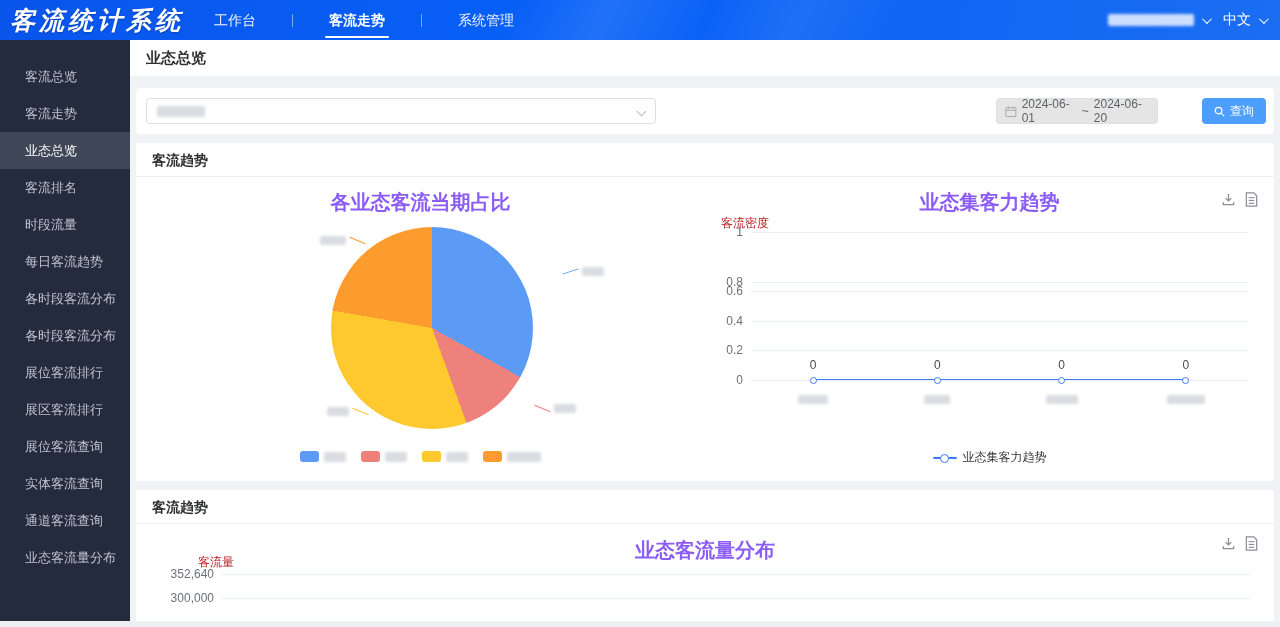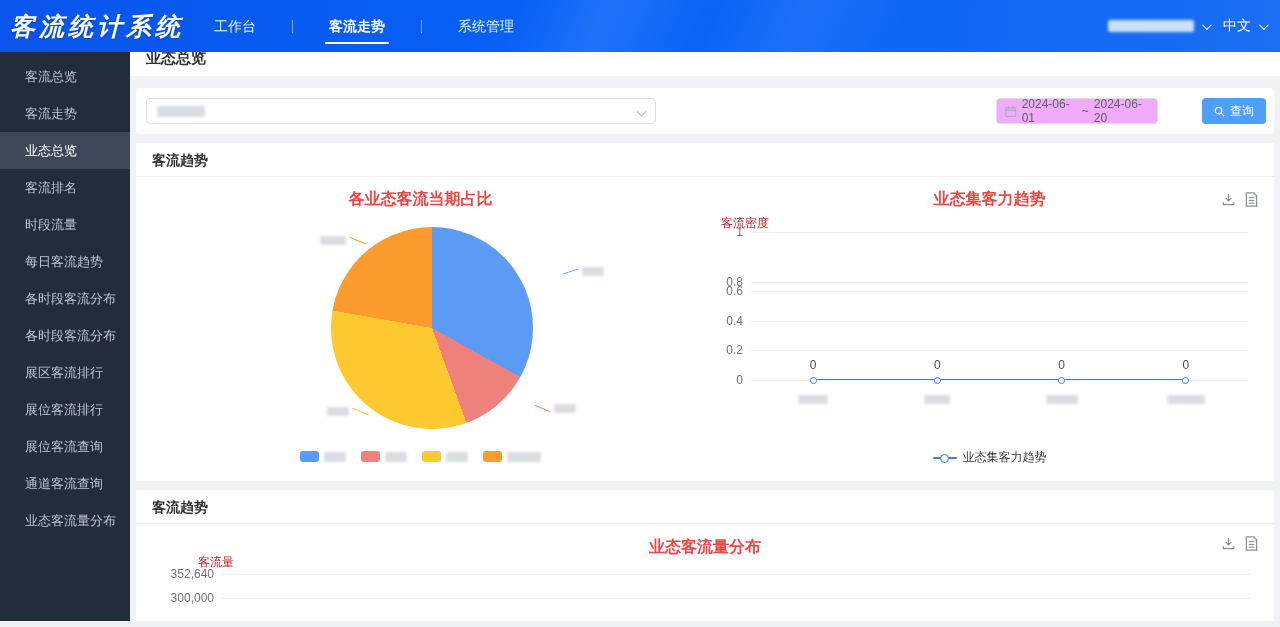--- a/index.html
+++ b/index.html
@@ -1,20 +1,20 @@
 <!DOCTYPE html>
 <html><head>
 <meta charset="utf-8">
 <style>
   * { margin:0; padding:0; box-sizing:border-box; }
   html,body { width:1280px; height:627px; overflow:hidden; background:#f0f2f5; }
   .app { position:relative; width:1280px; height:627px; font-family:"Liberation Sans","DejaVu Sans",sans-serif; color:#303133; }
 
   
-  .topbar { position:absolute; left:0; top:0; width:1280px; height:52px;
+  .topbar { position:absolute; left:0; top:0; width:1280px; height:40px;
     background:linear-gradient(100deg,#0a55ec 0%,#0761f7 45%,#0f66f5 70%,#1b6ef2 100%); 
     display:flex; align-items:center; z-index:30; }
   .topbar::before { content:""; position:absolute; inset:0;
     background:linear-gradient(115deg,transparent 40%,rgba(255,255,255,.10) 47%,transparent 55%,rgba(255,255,255,.07) 62%,transparent 70%); pointer-events:none; }
   .logo { color:#fff; font-family:"DejaVu Serif",serif; font-style:italic; font-weight:bold;
     font-size:25px; letter-spacing:4px; padding:0 18px 0 10px; white-space:nowrap; text-shadow:0 1px 2px rgba(0,0,0,.25); }
   .topnav { display:flex; align-items:center; height:40px; }
   .topnav .nav-item { position:relative; color:#eaf1ff; font-size:14px; height:40px; line-height:40px; padding:0 12px; cursor:pointer; }
   .topnav .nav-item.active { color:#fff; font-weight:bold; }
   .topnav .nav-item.active::after { content:""; position:absolute; left:8px; right:8px; bottom:2px; height:2px; background:#fff; border-radius:1px; }
@@ -37,31 +37,31 @@
     font-size:15px; font-weight:bold; color:#303133; }
   .content { padding:12px 6px 0 6px; }
 
   
   .filter-card { background:#fff; border-radius:4px; height:46px; display:flex; align-items:center; padding:0 8px 0 10px; }
   .select-box { position:relative; width:510px; height:26px; border:1px solid #dcdfe6; border-radius:4px;
     display:flex; align-items:center; padding:0 26px 0 10px; cursor:pointer; background:#fff; }
   .select-box .chev-gray { position:absolute; right:10px; top:9px; width:7px; height:7px;
     border-right:1.5px solid #b7bbc2; border-bottom:1.5px solid #b7bbc2; transform:rotate(45deg); }
   .date-box { margin-left:auto; width:162px; height:26px; border:1px solid #dcdfe6; border-radius:4px;
-    display:flex; align-items:center; gap:5px; padding:0 8px; font-size:12px; color:#606266; background:#f0abfc; cursor:pointer; }
+    display:flex; align-items:center; gap:5px; padding:0 8px; font-size:12px; color:#606266; background:#e5e5e5; cursor:pointer; }
   .btn-query { margin-left:44px; height:26px; padding:0 12px; background:#4e9efe; border:none; border-radius:4px;
     color:#fff; font-size:12px; display:flex; align-items:center; gap:5px; cursor:pointer; }
 
   
   .section-card { background:#fff; border-radius:0; margin-top:9px; overflow:hidden; }
   .section-header { height:34px; line-height:34px; padding-left:16px; font-size:14px; font-weight:bold;
     color:#303133; border-bottom:1px solid #ebeef5; }
   .charts-row { display:flex; }
   .chart-box { position:relative; width:50%; height:304px; }
-  .chart-title { position:absolute; top:12px; left:0; right:0; text-align:center; font-size:16px; font-weight:bold; color:#ef4444; }
+  .chart-title { position:absolute; top:12px; left:0; right:0; text-align:center; font-size:20px; font-weight:bold; color:#8b5cf6; }
   .toolbox { position:absolute; top:15px; right:16px; display:flex; gap:9px; }
   .toolbox svg { display:block; cursor:pointer; }
 
   
   .pie-area { position:absolute; top:46px; left:50%; transform:translateX(-50%); width:480px; height:240px; }
   .pie-circle { position:absolute; left:150px; top:4px; width:202px; height:202px; border-radius:50%; }
   .pie-callout { position:absolute; display:flex; align-items:center; gap:3px; }
   .leader { width:17px; height:0; border-top:1px solid currentColor; }
   .lead-up { transform:rotate(-18deg); }
   .lead-down { transform:rotate(22deg); }
@@ -114,23 +114,24 @@
 
   <div class="sidebar" id="sidebar">
       <div class="side-item">客流总览</div>
       <div class="side-item">客流走势</div>
       <div class="side-item active">业态总览</div>
       <div class="side-item">客流排名</div>
       <div class="side-item">时段流量</div>
       <div class="side-item">每日客流趋势</div>
       <div class="side-item">各时段客流分布</div>
       <div class="side-item">各时段客流分布</div>
+      <div class="side-item">展位客流排行</div>
       <div class="side-item">展区客流排行</div>
-      <div class="side-item">展位客流排行</div>
       <div class="side-item">展位客流查询</div>
+      <div class="side-item">实体客流查询</div>
       <div class="side-item">通道客流查询</div>
       <div class="side-item">业态客流量分布</div>
     </div>
 
   <div class="main">
     <div class="page-title-bar">业态总览</div>
 
     <div class="content">
 
       <div class="filter-card">

